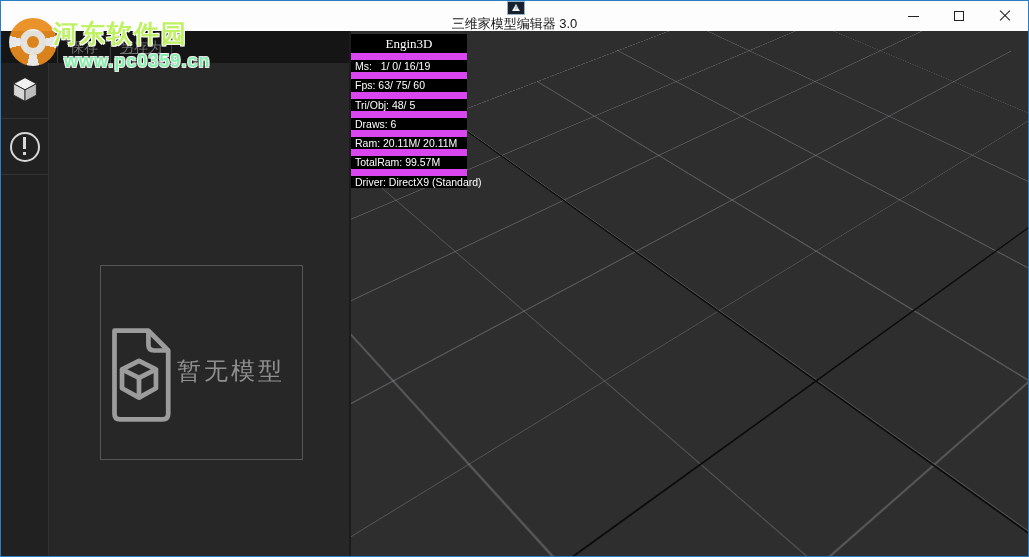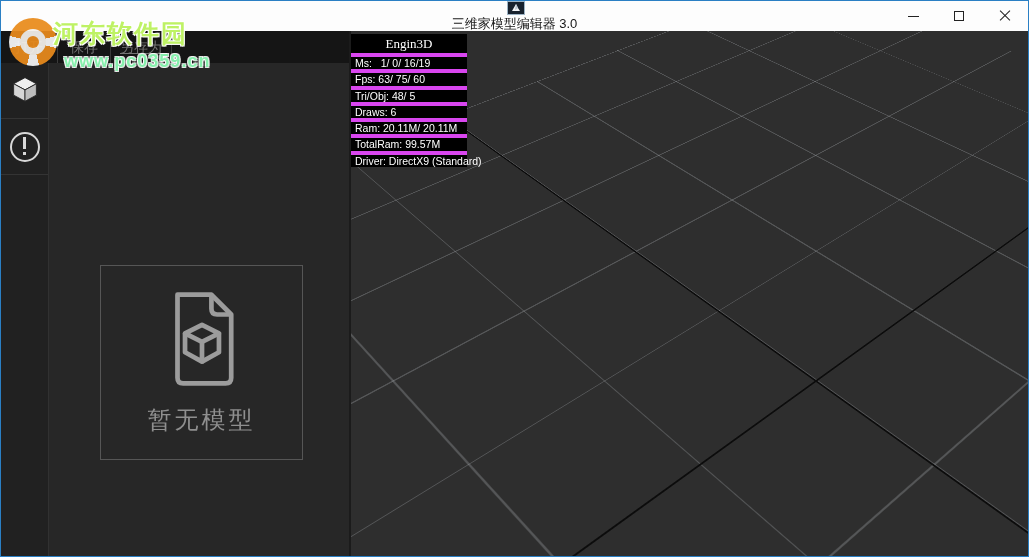--- a/index.html
+++ b/index.html
@@ -56,21 +56,21 @@
   .alert-circle{
     width:30px; height:30px; border:2px solid #d8d8d8; border-radius:50%;
     position:relative; display:flex; align-items:center; justify-content:center;
   }
   .alert-bar{ width:3px; height:12px; background:#d8d8d8; margin-top:-7px; }
   .alert-dot{ position:absolute; left:50%; bottom:5px; width:3px; height:3px; margin-left:-1.5px; background:#d8d8d8; }
 
   .panel{ flex:1; background:#272727; position:relative; }
   .empty-box{
     position:absolute; left:51px; top:202px; width:203px; height:195px;
-    border:1px solid #565656; display:flex; flex-direction:column; align-items:center;
+    border:1px solid #565656; display:flex; flex-direction:row; align-items:center;
   }
   .empty-box svg{ margin-top:24px; }
   .empty-text{ margin-top:16px; font-size:24px; color:#8f8f8f; letter-spacing:3px; }
 
   
   .viewport{
     flex:1; position:relative; overflow:hidden; background:#2e2e2e;
     border-left:2px solid #1b1b1b;
     perspective:1000px; perspective-origin:68% 30%;
   }
@@ -87,21 +87,21 @@
   .stats{
     position:absolute; left:0; top:3px; width:116px;
     background:#000; color:#fff; z-index:5;
   }
   .stats-title{
     font-family:"Liberation Serif", serif; font-size:13px; text-align:center;
     padding:2px 0 1px 0;
   }
   .stats-row{
     font-size:10.5px; line-height:12.3px; padding-left:4px;
-    border-top:4px solid #d946ef; white-space:pre;
+    border-top:7px solid #d946ef; white-space:pre;
   }
 
   
   .watermark{ position:absolute; left:0; top:0; width:260px; height:80px; z-index:50; pointer-events:none; }
   .wm-logo{
     position:absolute; left:8px; top:17px; width:48px; height:48px; border-radius:50%;
     background:conic-gradient(#e98b1c 0 75deg, #f7f7f7 75deg 105deg, #e98b1c 105deg 165deg,
                #f7f7f7 165deg 195deg, #e98b1c 195deg 255deg, #f7f7f7 255deg 285deg, #e98b1c 285deg 360deg);
     opacity:.93;
   }

